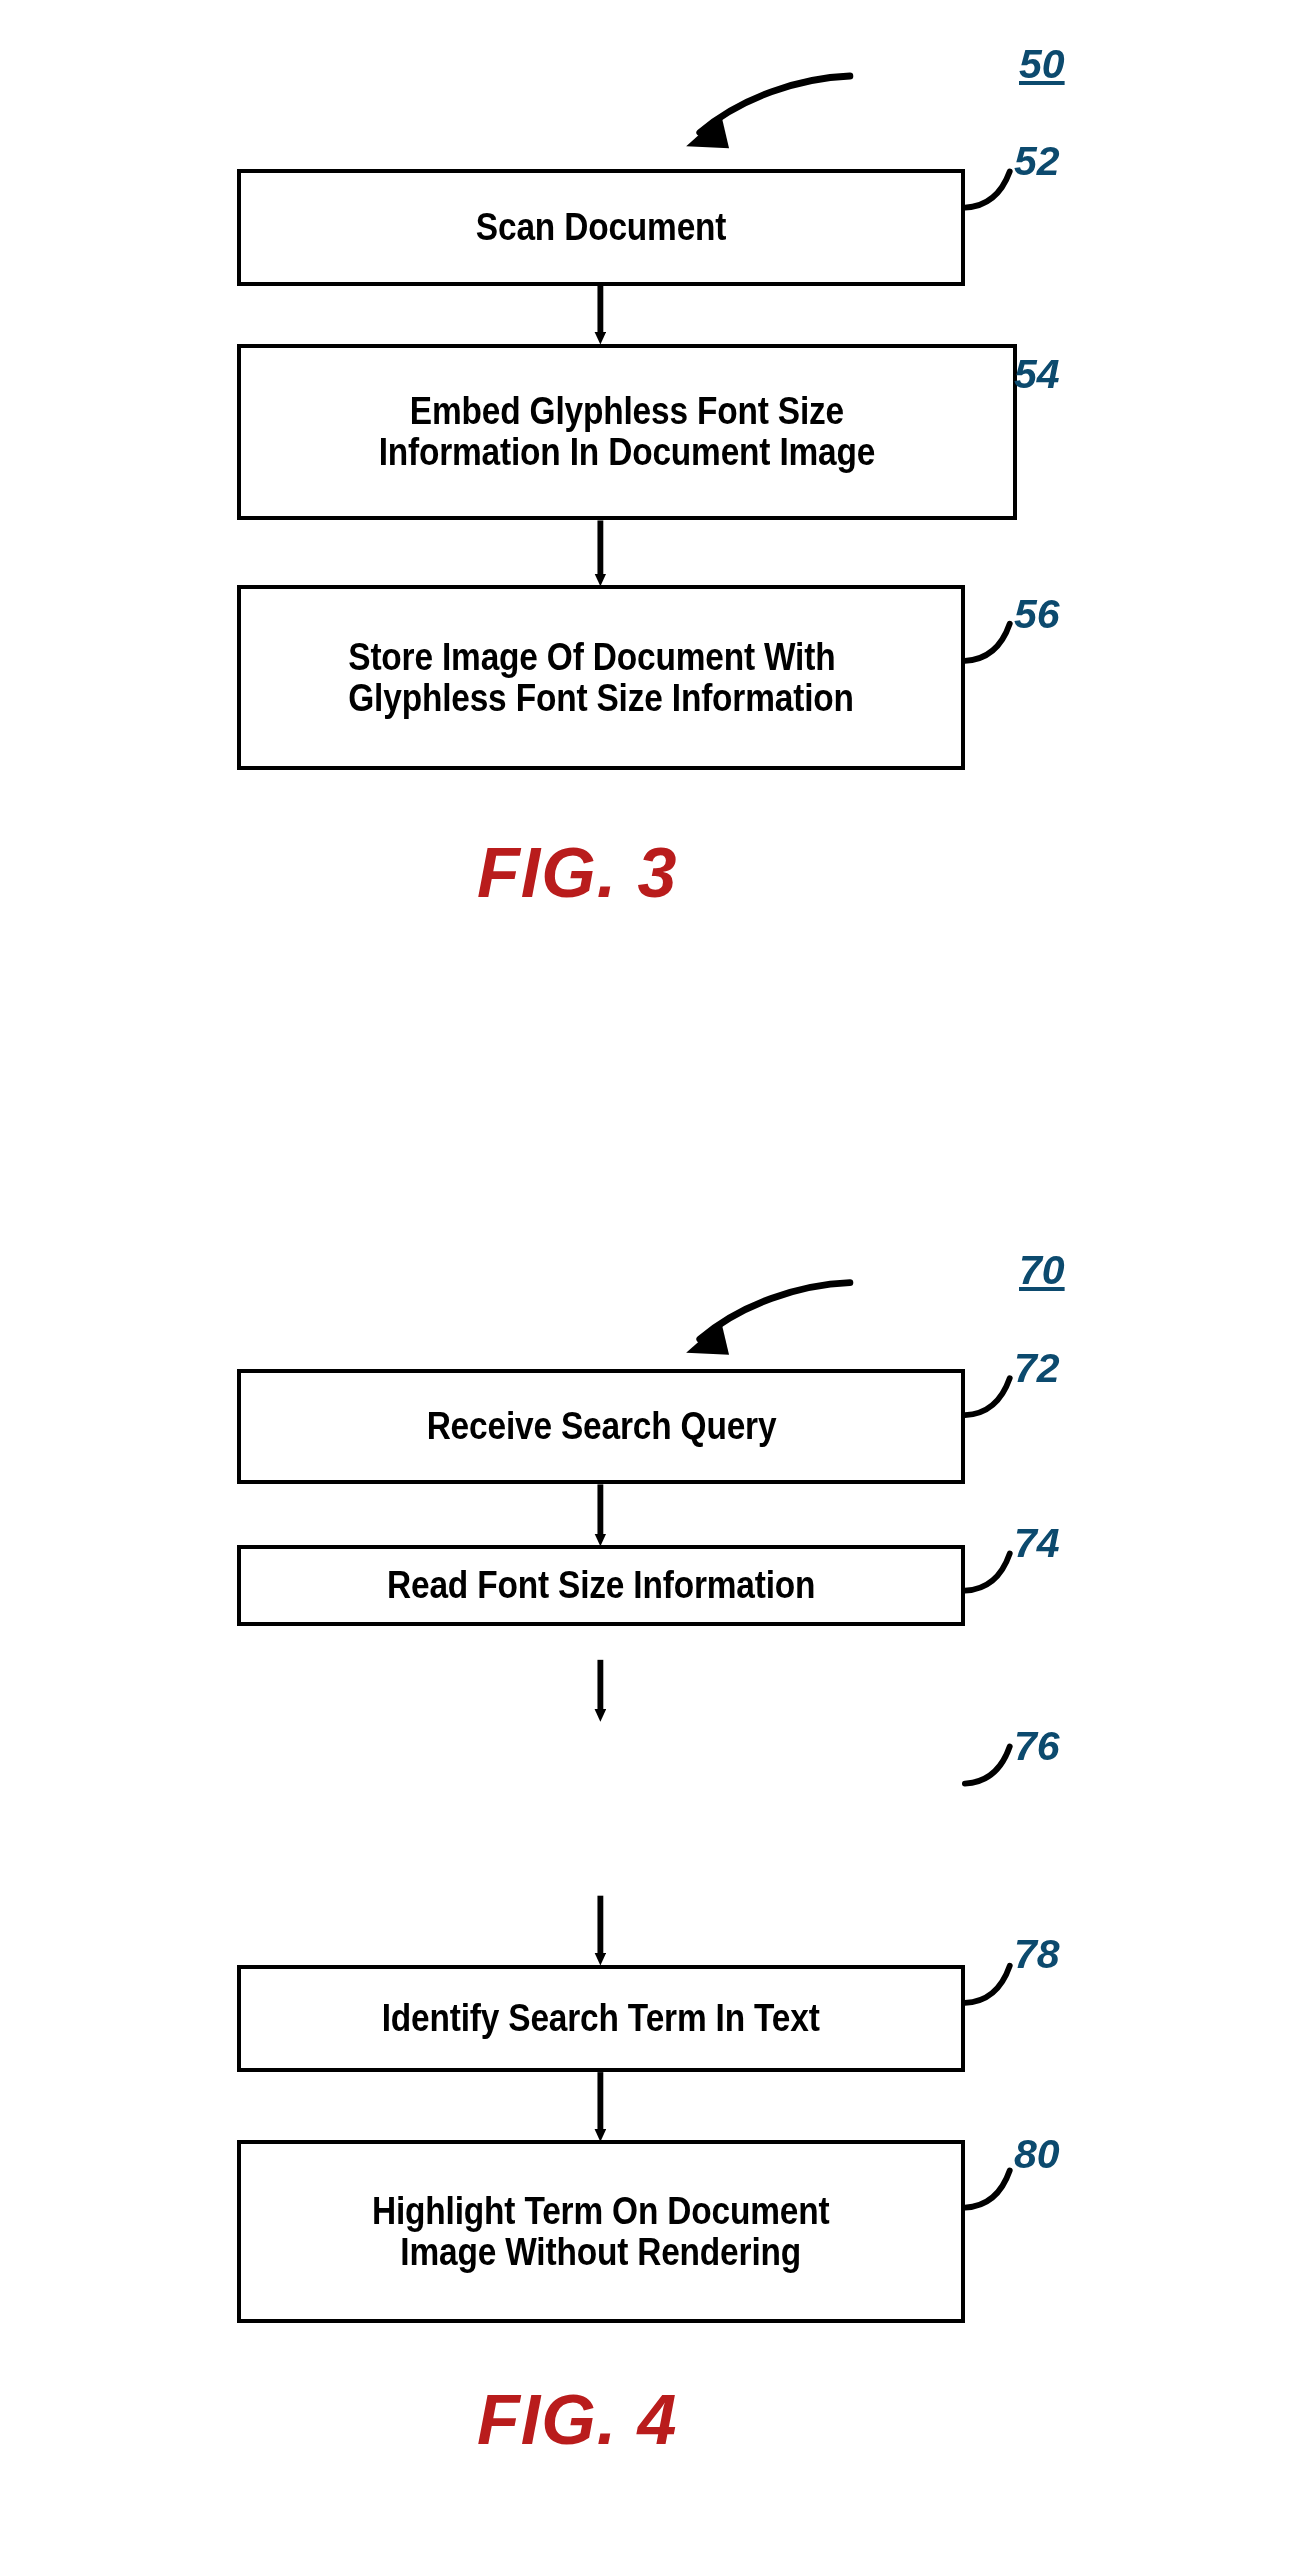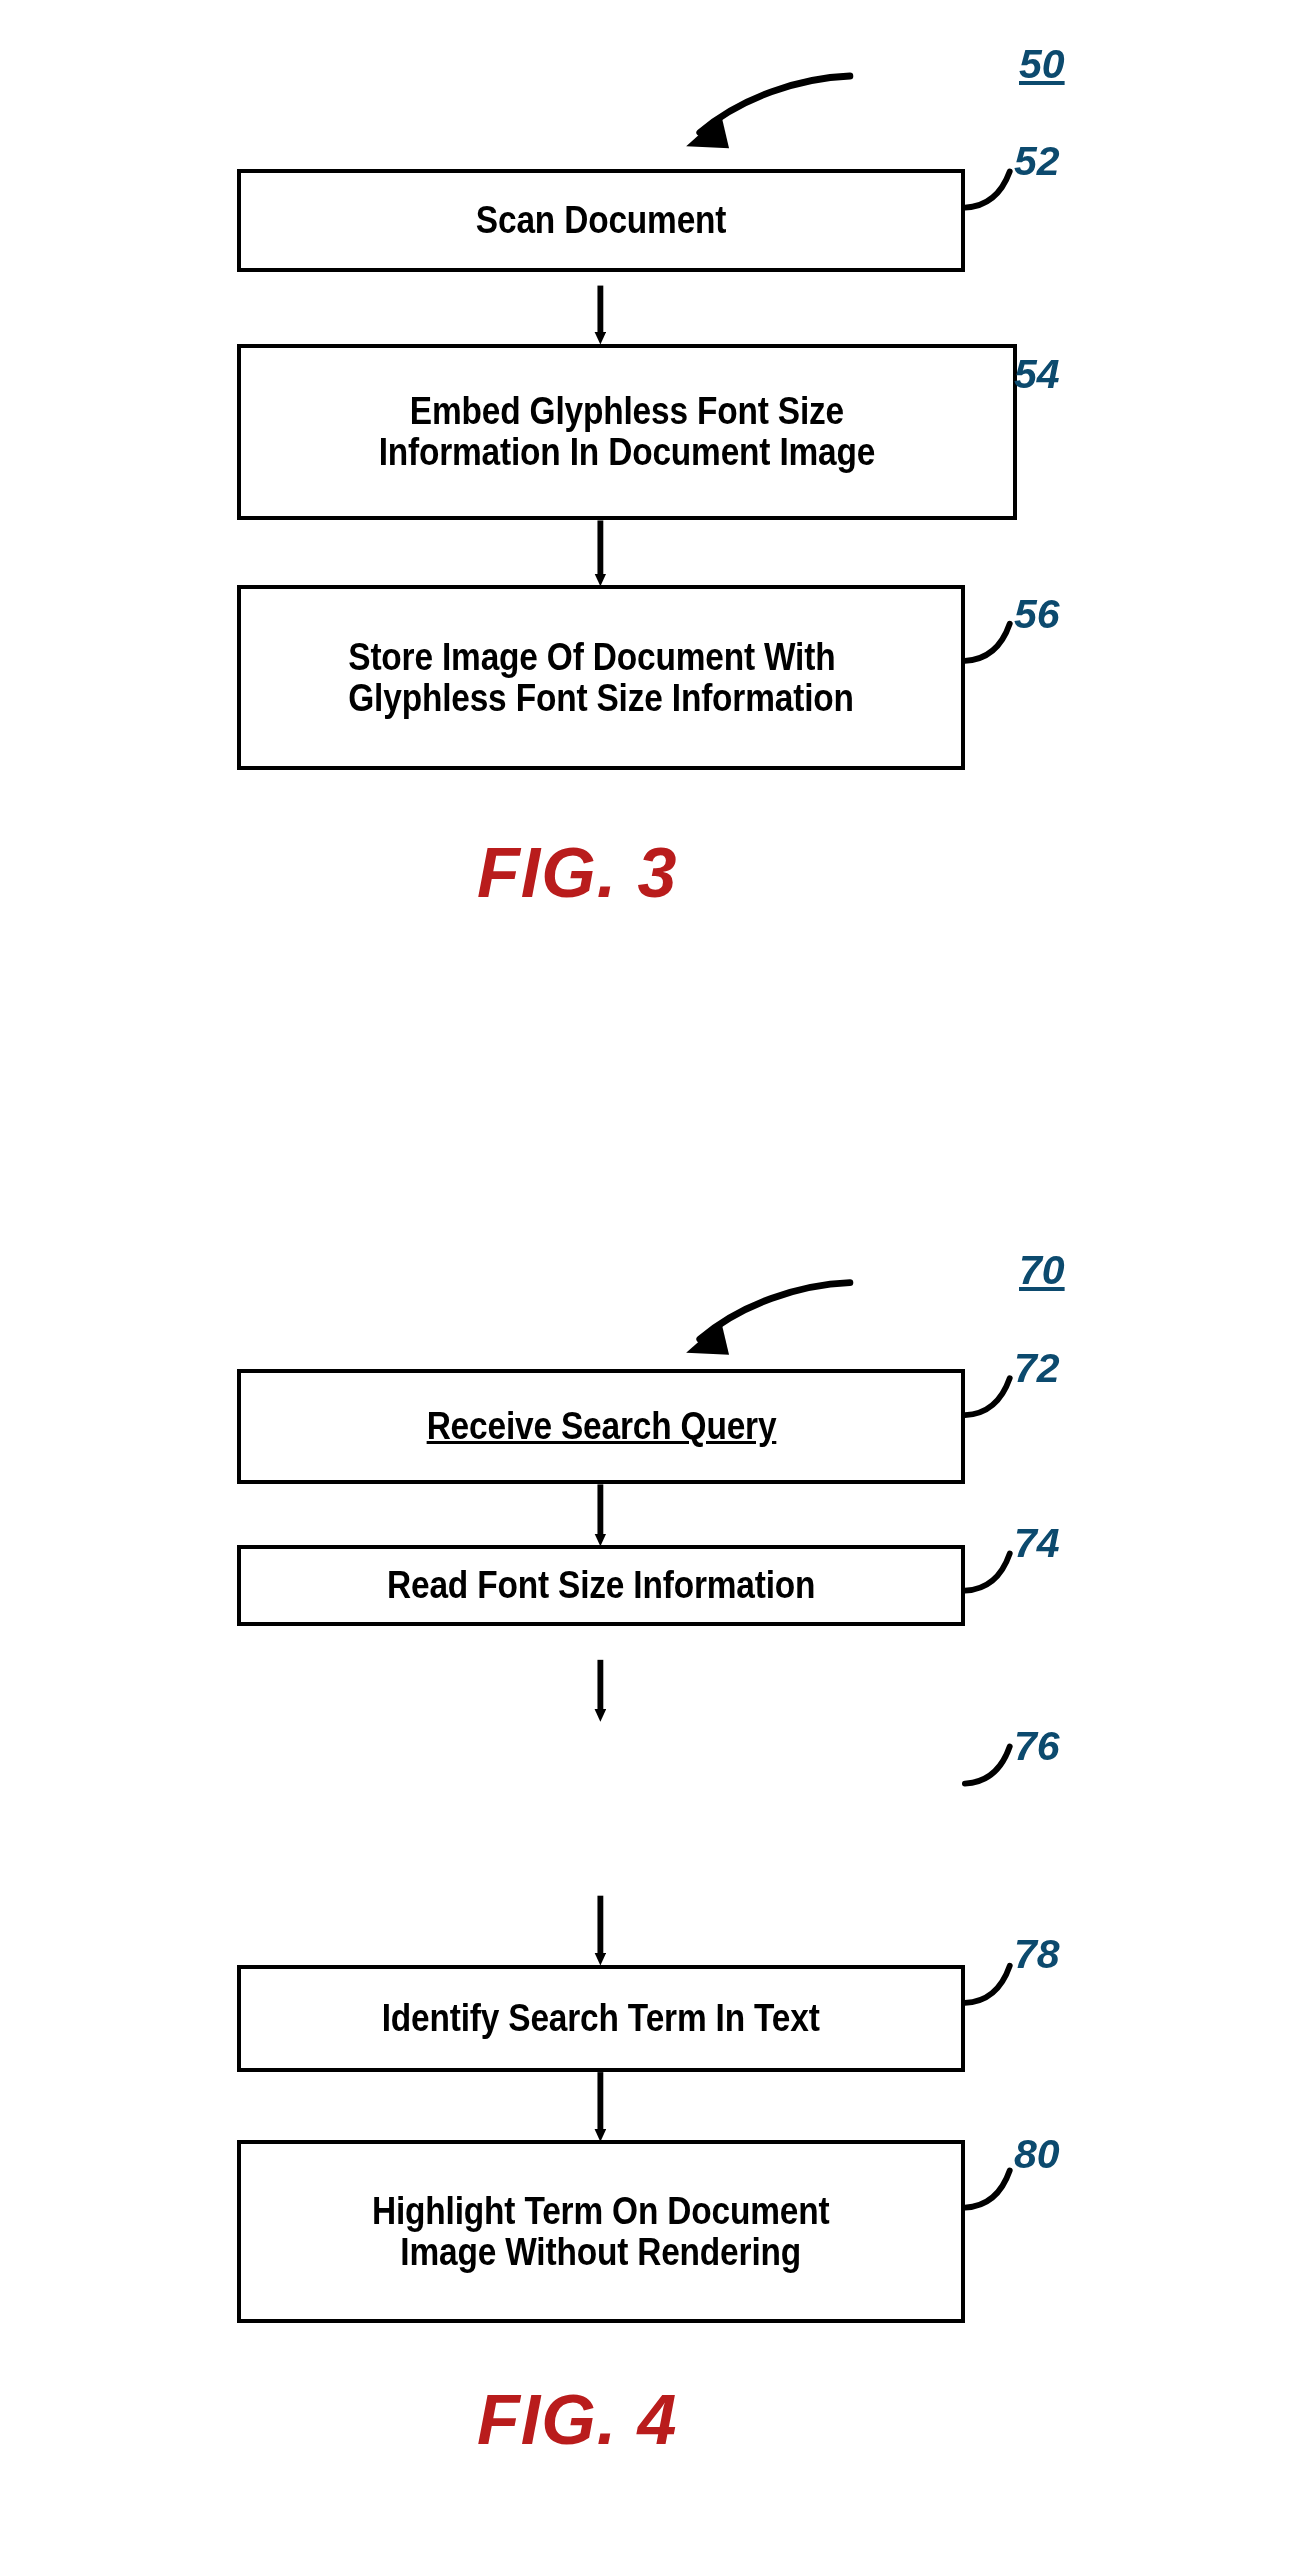--- a/index.html
+++ b/index.html
@@ -103,42 +103,42 @@
       <path d="M990,1452 C1013,1451 1028,1437 1036,1414"></path>
       <path d="M990,1632 C1013,1631 1028,1617 1036,1594"></path>
       <path d="M990,1830 C1013,1829 1028,1815 1036,1792"></path>
       <path d="M990,2055 C1013,2054 1028,2040 1036,2017"></path>
       <path d="M990,2265 C1013,2264 1028,2250 1036,2227"></path>
     </g>
   </svg>
 
   <div class="ref underlined" style="left:1019px;top:44px;">50</div>
 
-  <div class="box" style="left:237px;top:169px;width:728px;height:103px;">
+  <div class="box" style="left:237px;top:169px;width:728px;height:117px;">
     <div class="box-text">Scan Document</div>
   </div>
   <div class="ref" style="left:1014px;top:141px;">52</div>
 
   <div class="box" style="left:237px;top:344px;width:780px;height:176px;">
     <div class="box-text">Embed Glyphless Font Size
 Information In Document Image</div>
   </div>
   <div class="ref" style="left:1014px;top:354px;">54</div>
 
   <div class="box" style="left:237px;top:585px;width:728px;height:185px;">
     <div class="box-text left">Store Image Of Document With
 Glyphless Font Size Information</div>
   </div>
   <div class="ref" style="left:1014px;top:594px;">56</div>
 
   <div class="figcap" style="left:477px;top:833px;">FIG. 3</div>
 
   <div class="ref underlined" style="left:1019px;top:1250px;">70</div>
 
-  <div class="box" style="left:237px;top:1369px;width:728px;height:115px;text-decoration:underline;">
+  <div class="box" style="left:237px;top:1369px;width:728px;height:115px;">
     <div class="box-text">Receive Search Query</div>
   </div>
   <div class="ref" style="left:1014px;top:1348px;">72</div>
 
   <div class="box" style="left:237px;top:1545px;width:728px;height:81px;">
     <div class="box-text">Read Font Size Information</div>
   </div>
   <div class="ref" style="left:1014px;top:1523px;">74</div>
 
   <div class="ref" style="left:1014px;top:1726px;">76</div>

